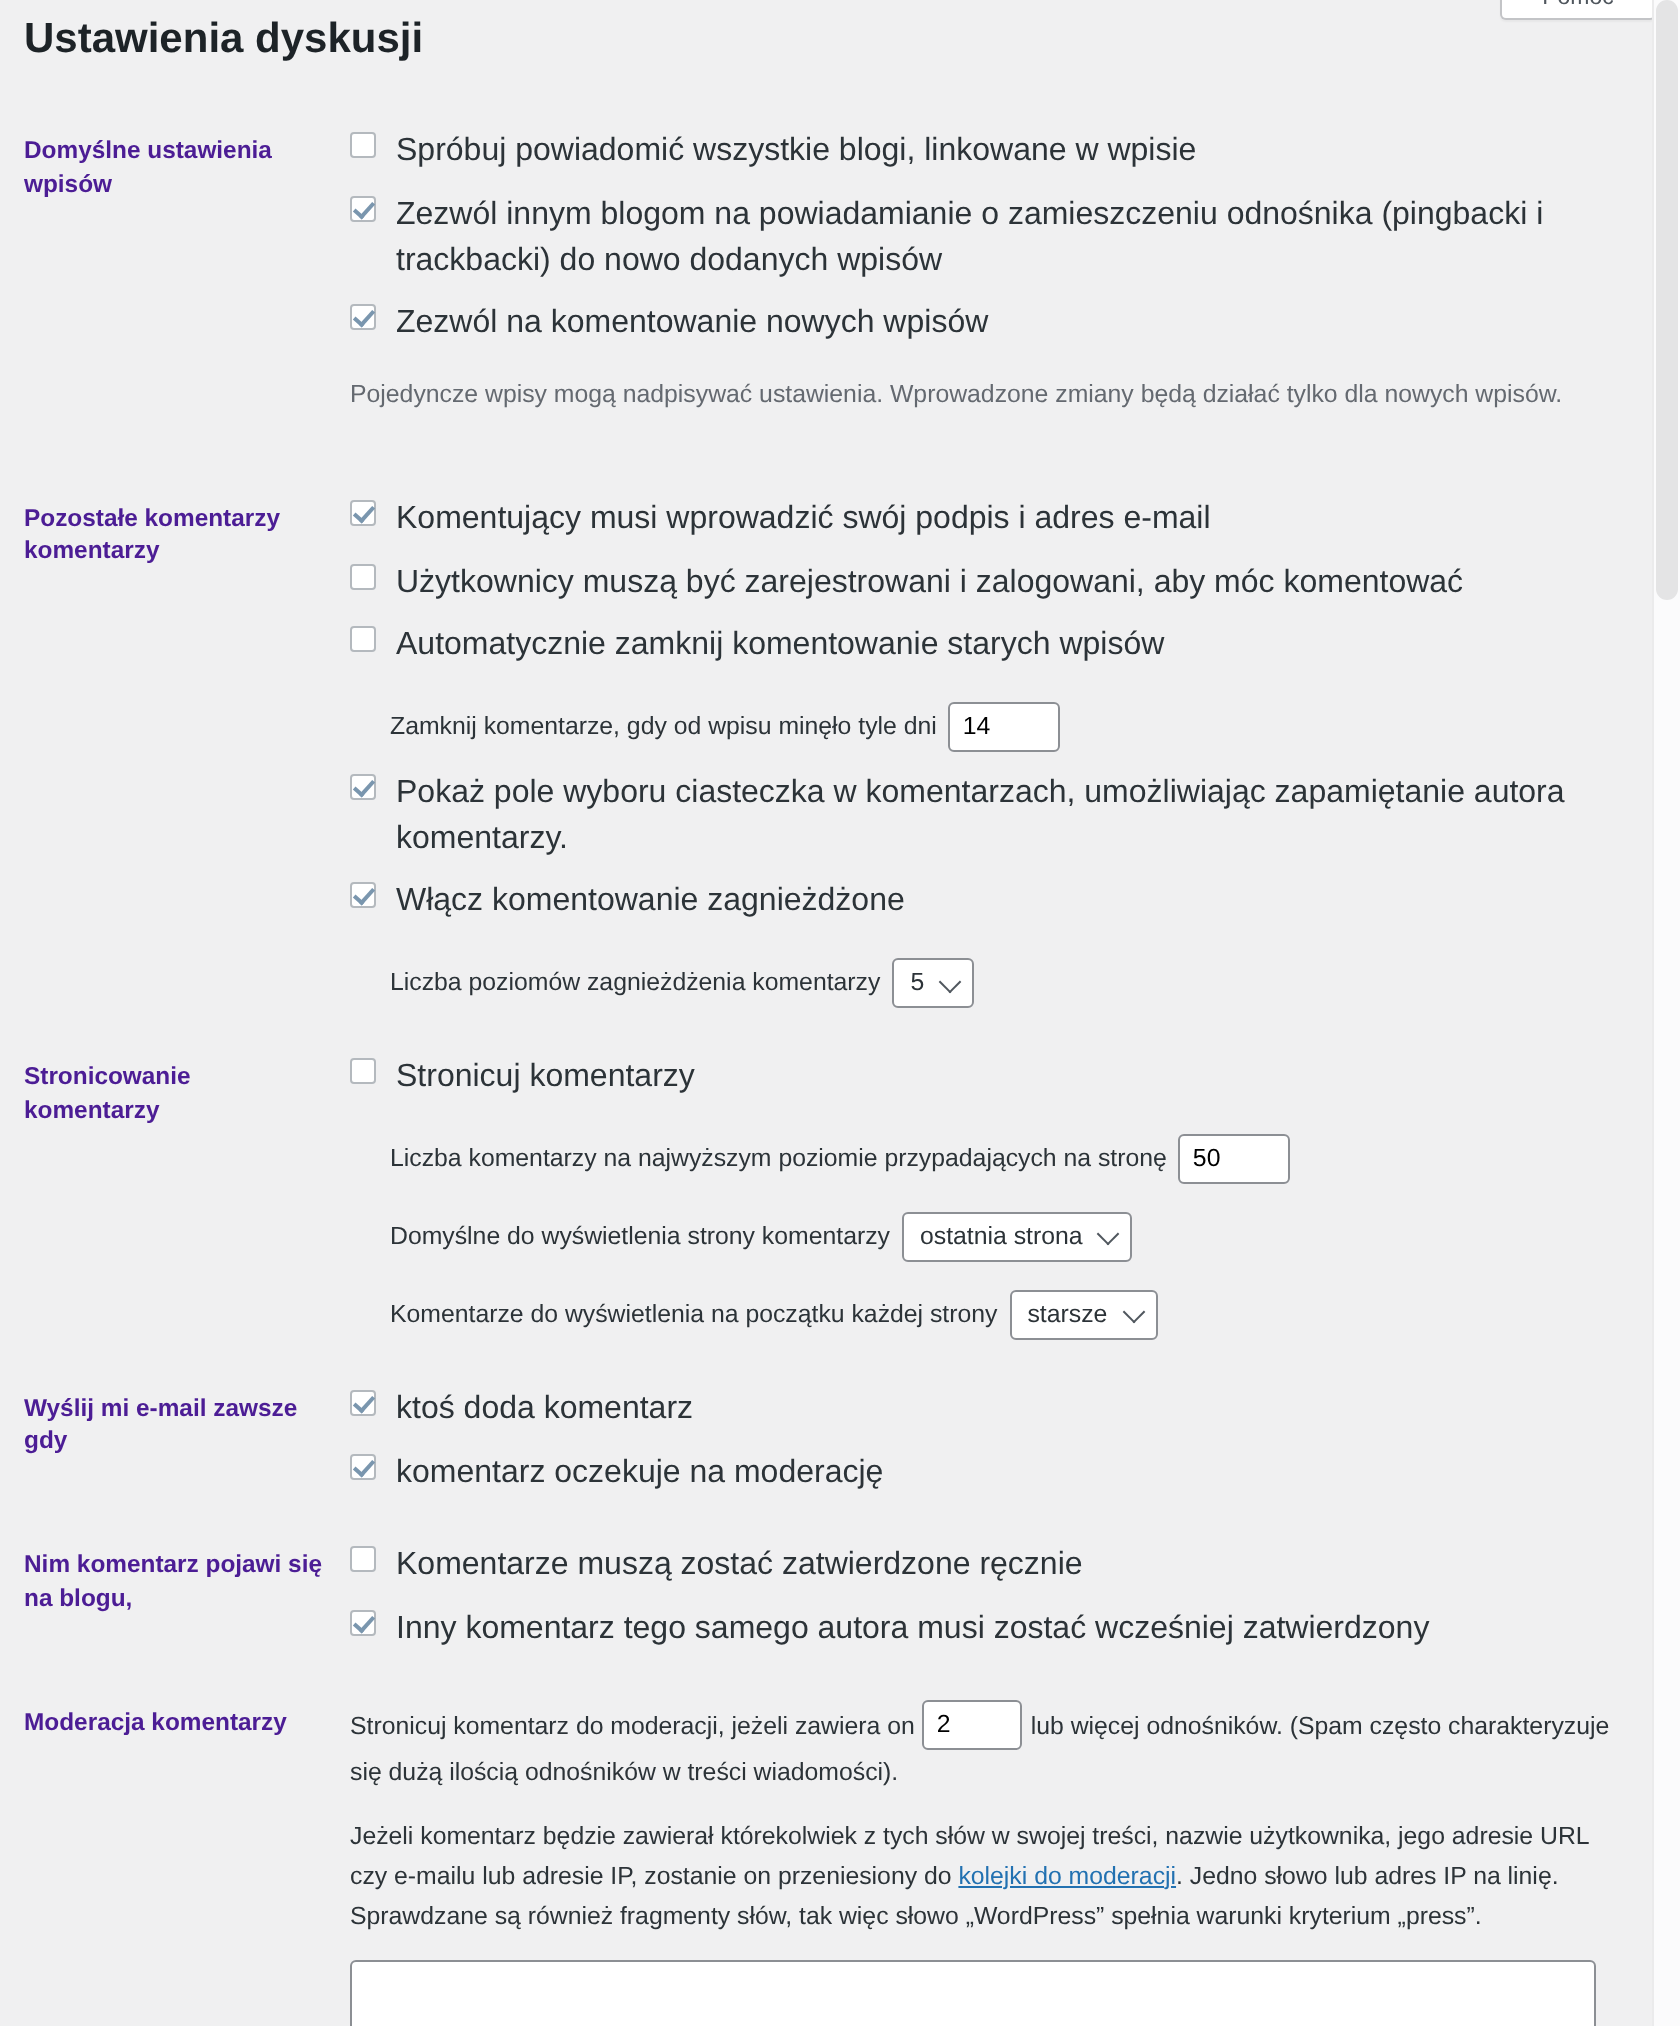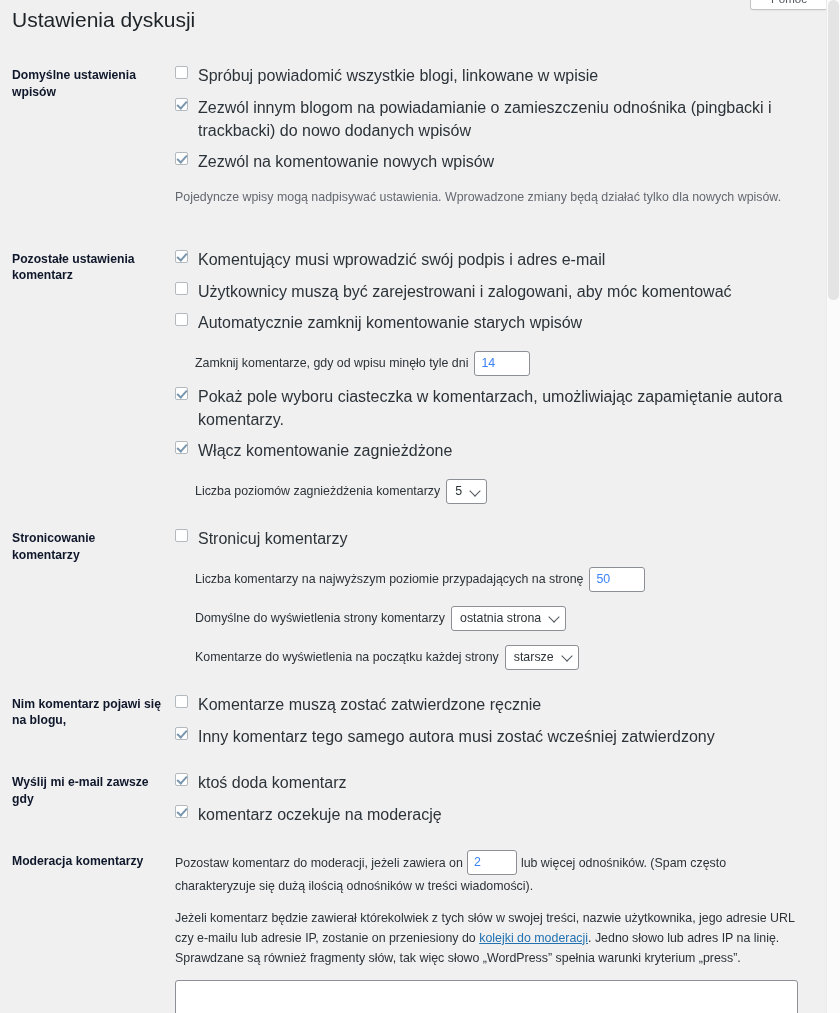--- a/index.html
+++ b/index.html
@@ -54,40 +54,40 @@
     text-align: center;
     line-height: 30px;
     box-sizing: border-box;
     overflow: hidden;
   }
 
   h1.page-title {
     margin: 0;
     padding: 6px 0 0 12px;
     font-size: 21px;
-    font-weight: 400;
+    font-weight: 700;
     line-height: 1.3;
     color: #1d2327;
   }
 
   table.form-table {
     border-collapse: collapse;
     width: 828px;
     margin-top: 20px;
     table-layout: fixed;
   }
   table.form-table th {
     width: 175px;
     text-align: left;
     vertical-align: top;
     padding: 14px 10px 14px 12px;
     font-size: 12.2px;
     font-weight: bold;
     line-height: 1.35;
-    color: #0f172a;
+    color: #4c1d95;
     box-sizing: border-box;
   }
   table.form-table td {
     vertical-align: top;
     padding: 12px 10px 12px 0;
     font-size: 12.4px;
     line-height: 1.5;
     color: #2c3338;
   }
 
@@ -149,21 +149,21 @@
   .sub-line.tight { margin-top: 14px; }
 
   input.num {
     width: 56px;
     height: 25px;
     border: 1px solid #8c8f94;
     border-radius: 3px;
     background: #fff;
     font-family: "Liberation Sans", sans-serif;
     font-size: 12.4px;
-    color: #3b82f6;
+    color: #000000;
     padding: 0 6px;
     box-sizing: border-box;
     box-shadow: 0 0 0 transparent;
   }
   input.num.w-small { width: 50px; }
 
   .select-box {
     position: relative;
     display: inline-flex;
     align-items: center;
@@ -253,21 +253,21 @@
           </label>
           <label class="cb-row">
             <span class="cbox checked"></span>
             <span>Zezwól na komentowanie nowych wpisów</span>
           </label>
           <p class="help-text">Pojedyncze wpisy mogą nadpisywać ustawienia. Wprowadzone zmiany będą działać tylko dla nowych wpisów.</p>
         </td>
       </tr>
 
       <tr>
-        <th>Pozostałe ustawienia komentarz</th>
+        <th>Pozostałe komentarzy komentarzy</th>
         <td>
           <label class="cb-row">
             <span class="cbox checked"></span>
             <span>Komentujący musi wprowadzić swój podpis i adres e-mail</span>
           </label>
           <label class="cb-row">
             <span class="cbox"></span>
             <span>Użytkownicy muszą być zarejestrowani i zalogowani, aby móc komentować</span>
           </label>
           <label class="cb-row">
@@ -326,51 +326,51 @@
             <span>Komentarze do wyświetlenia na początku każdej strony</span>
             <span class="select-box">
               <span>starsze</span>
               <span class="chev"></span>
             </span>
           </div>
         </td>
       </tr>
 
       <tr>
+        <th>Wyślij mi e-mail zawsze gdy</th>
+        <td>
+          <label class="cb-row">
+            <span class="cbox checked"></span>
+            <span>ktoś doda komentarz</span>
+          </label>
+          <label class="cb-row">
+            <span class="cbox checked"></span>
+            <span>komentarz oczekuje na moderację</span>
+          </label>
+        </td>
+      </tr>
+
+      <tr>
         <th>Nim komentarz pojawi się na blogu,</th>
         <td>
           <label class="cb-row">
             <span class="cbox"></span>
             <span>Komentarze muszą zostać zatwierdzone ręcznie</span>
           </label>
           <label class="cb-row">
             <span class="cbox checked"></span>
             <span>Inny komentarz tego samego autora musi zostać wcześniej zatwierdzony</span>
           </label>
         </td>
       </tr>
 
       <tr>
-        <th>Wyślij mi e-mail zawsze gdy</th>
-        <td>
-          <label class="cb-row">
-            <span class="cbox checked"></span>
-            <span>ktoś doda komentarz</span>
-          </label>
-          <label class="cb-row">
-            <span class="cbox checked"></span>
-            <span>komentarz oczekuje na moderację</span>
-          </label>
-        </td>
-      </tr>
-
-      <tr>
         <th>Moderacja komentarzy</th>
         <td>
-          <p class="moderation-para inline-row"><span>Pozostaw komentarz do moderacji, jeżeli zawiera on</span><input class="num w-small" type="text" value="2" style=""><span>lub więcej odnośników. (Spam często charakteryzuje się dużą ilością odnośników w treści wiadomości).</span></p>
+          <p class="moderation-para inline-row"><span>Stronicuj komentarz do moderacji, jeżeli zawiera on</span><input class="num w-small" type="text" value="2" style=""><span>lub więcej odnośników. (Spam często charakteryzuje się dużą ilością odnośników w treści wiadomości).</span></p>
 
           <p class="moderation-para"><span>Jeżeli komentarz będzie zawierał którekolwiek z tych słów w swojej treści, nazwie użytkownika, jego adresie URL czy e-mailu lub adresie IP, zostanie on przeniesiony do </span><a class="wp-link" href="#">kolejki do moderacji</a><span>. Jedno słowo lub adres IP na linię. Sprawdzane są również fragmenty słów, tak więc słowo „WordPress” spełnia warunki kryterium „press”.</span></p>
 
           <div class="ta-wrap">
             <textarea class="keys" placeholder="" style=""></textarea>
 
           </div>
         </td>
       </tr>
 

